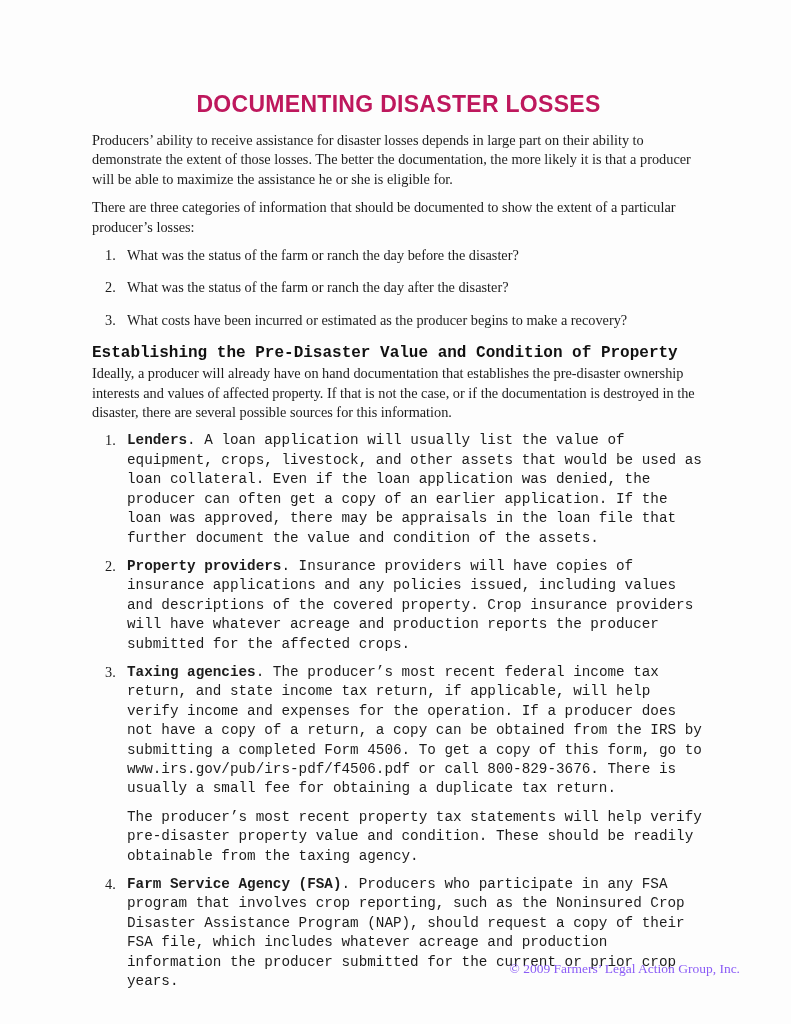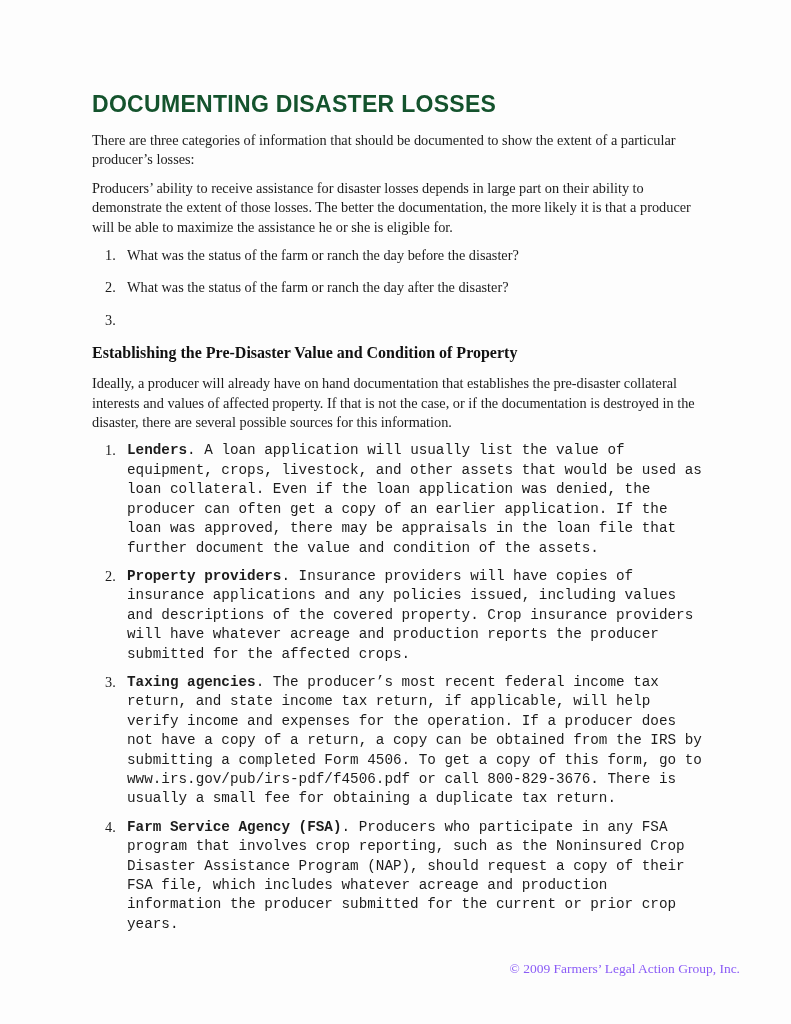--- a/index.html
+++ b/index.html
@@ -19,22 +19,22 @@
     top: 90px;
     left: 92px;
     width: 613px;
   }
   .doc-title {
     font-family: "Liberation Sans", "DejaVu Sans", sans-serif;
     font-weight: bold;
     font-size: 23px;
     line-height: 28px;
     letter-spacing: 0.3px;
-    text-align: left;
-    color: #14532d;
+    text-align: center;
+    color: #be185d;
     margin: 0 0 13px 0;
   }
   p.body {
     font-size: 14.3px;
     line-height: 19.4px;
     margin: 0 0 9px 0;
   }
   .q-list { margin: 3px 0 0 0; }
   .q-item {
     display: flex;
@@ -42,21 +42,22 @@
     line-height: 19.4px;
     margin: 0 0 13px 0;
     padding-left: 13px;
   }
   .q-num { width: 22px; flex: 0 0 22px; }
   .section-heading {
     font-size: 16px;
     line-height: 20px;
     font-weight: bold;
     color: #111;
-    margin: 13px 0 11px 0;
+    margin: 13px 0 1px 0;
+    font-family: Liberation Mono, monospace;
   }
   .src-list { margin: 0; }
   .src-item {
     display: flex;
     font-size: 14.3px;
     line-height: 19.4px;
     margin: 0 0 9px 0;
     padding-left: 13px;
   }
   .src-num { width: 22px; flex: 0 0 22px; }
@@ -77,57 +78,59 @@
   }
 </style>
 </head>
 <body>
 
 <div class="page">
   <div class="content">
 
     <h1 class="doc-title">DOCUMENTING DISASTER LOSSES</h1>
 
+    <p class="body">Producers’ ability to receive assistance for disaster losses depends in large part on their ability to demonstrate the extent of those losses. The better the documentation, the more likely it is that a producer will be able to maximize the assistance he or she is eligible for.</p>
     <p class="body">There are three categories of information that should be documented to show the extent of a particular producer’s losses:</p>
-    <p class="body">Producers’ ability to receive assistance for disaster losses depends in large part on their ability to demonstrate the extent of those losses. The better the documentation, the more likely it is that a producer will be able to maximize the assistance he or she is eligible for.</p>
 
     <div class="q-list">
       <div class="q-item">
         <span class="q-num">1.</span>
         <span>What was the status of the farm or ranch the day before the disaster?</span>
       </div>
       <div class="q-item">
         <span class="q-num">2.</span>
         <span>What was the status of the farm or ranch the day after the disaster?</span>
       </div>
       <div class="q-item">
         <span class="q-num">3.</span>
+        <span>What costs have been incurred or estimated as the producer begins to make a recovery?</span>
       </div>
     </div>
 
 
     <h2 class="section-heading">Establishing the Pre-Disaster Value and Condition of Property</h2>
 
-    <p class="body">Ideally, a producer will already have on hand documentation that establishes the pre-disaster collateral interests and values of affected property. If that is not the case, or if the documentation is destroyed in the disaster, there are several possible sources for this information.</p>
+    <p class="body">Ideally, a producer will already have on hand documentation that establishes the pre-disaster ownership interests and values of affected property. If that is not the case, or if the documentation is destroyed in the disaster, there are several possible sources for this information.</p>
 
     <div class="src-list">
 
       <div class="src-item">
         <span class="src-num">1.</span>
         <div class="src-body"><span class="src-term">Lenders</span><span>. A loan application will usually list the value of equipment, crops, livestock, and other assets that would be used as loan collateral. Even if the loan application was denied, the producer can often get a copy of an earlier application. If the loan was approved, there may be appraisals in the loan file that further document the value and condition of the assets.</span></div>
       </div>
 
       <div class="src-item">
         <span class="src-num">2.</span>
         <div class="src-body"><span class="src-term">Property providers</span><span>. Insurance providers will have copies of insurance applications and any policies issued, including values and descriptions of the covered property. Crop insurance providers will have whatever acreage and production reports the producer submitted for the affected crops.</span></div>
       </div>
 
       <div class="src-item">
         <span class="src-num">3.</span>
         <div class="src-body"><span class="src-term">Taxing agencies</span><span>. The producer’s most recent federal income tax return, and state income tax return, if applicable, will help verify income and expenses for the operation. If a producer does not have a copy of a return, a copy can be obtained from the IRS by submitting a completed Form 4506. To get a copy of this form, go to www.irs.gov/pub/irs-pdf/f4506.pdf or call 800-829-3676. There is usually a small fee for obtaining a duplicate tax return.</span>
+          <p class="src-extra">The producer’s most recent property tax statements will help verify pre-disaster property value and condition. These should be readily obtainable from the taxing agency.</p>
         </div>
       </div>
 
       <div class="src-item">
         <span class="src-num">4.</span>
         <div class="src-body"><span class="src-term">Farm Service Agency (FSA)</span><span>. Producers who participate in any FSA program that involves crop reporting, such as the Noninsured Crop Disaster Assistance Program (NAP), should request a copy of their FSA file, which includes whatever acreage and production information the producer submitted for the current or prior crop years.</span></div>
       </div>
 
     </div>
   </div>

